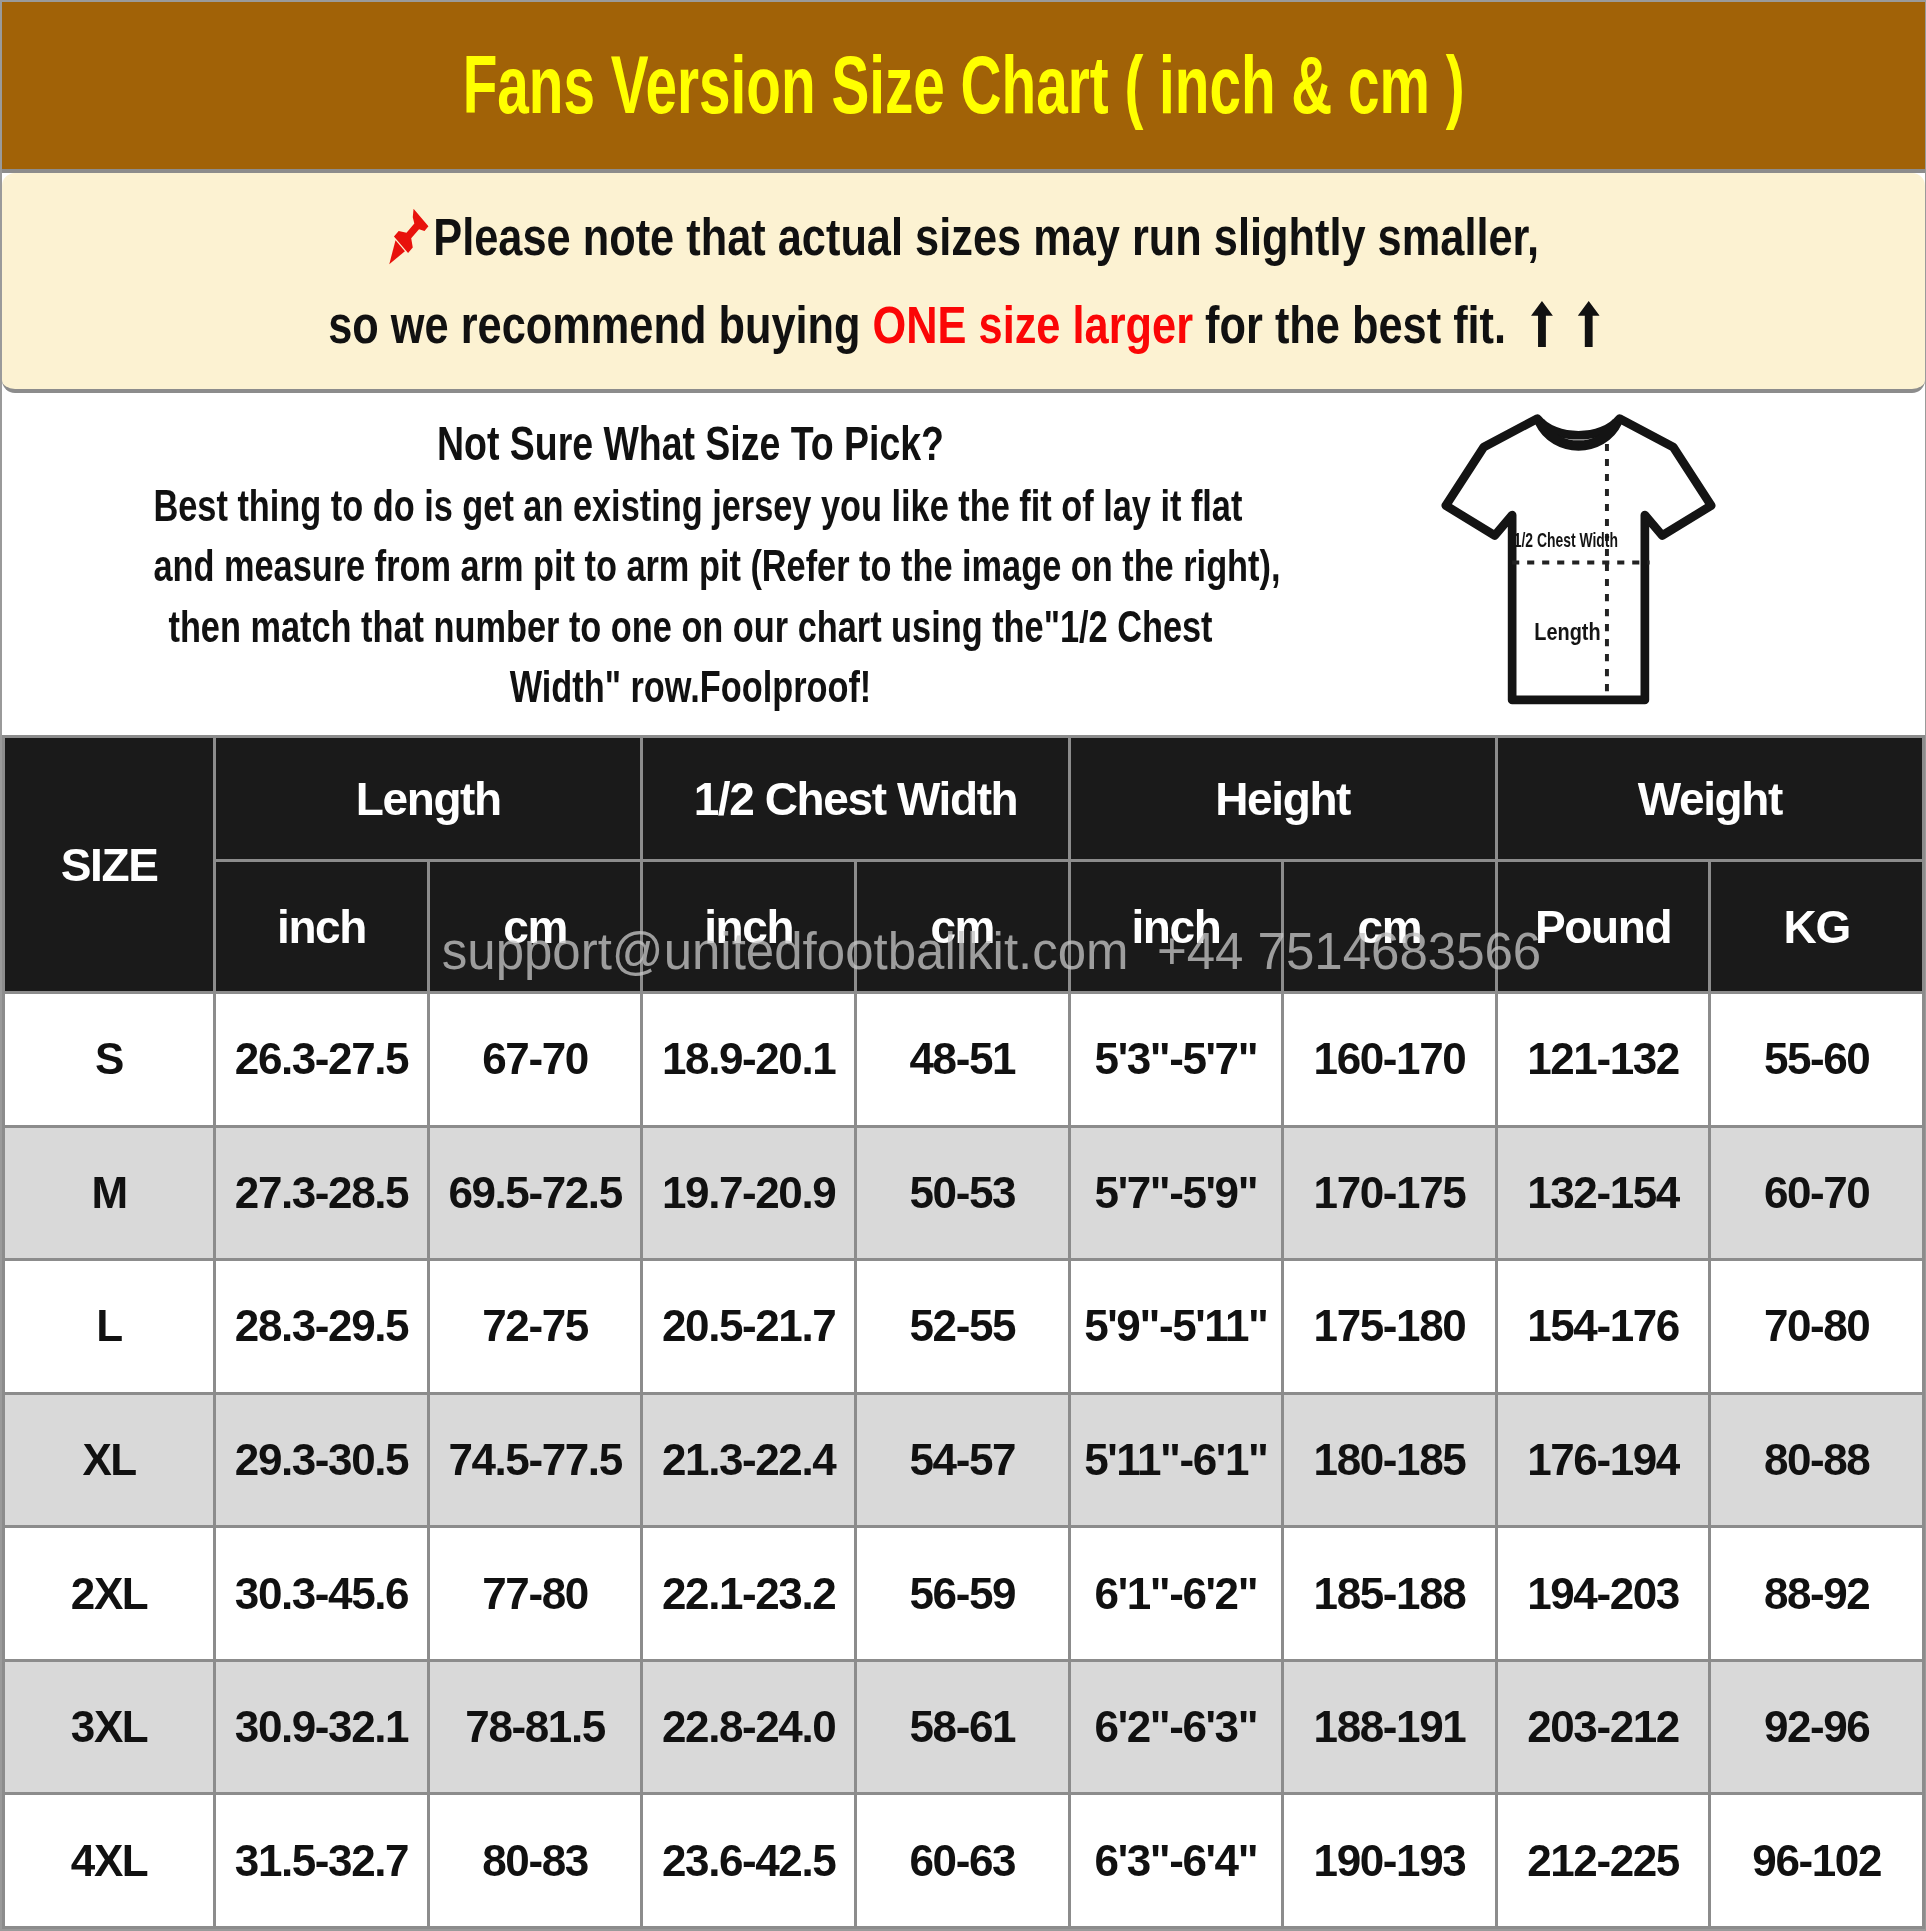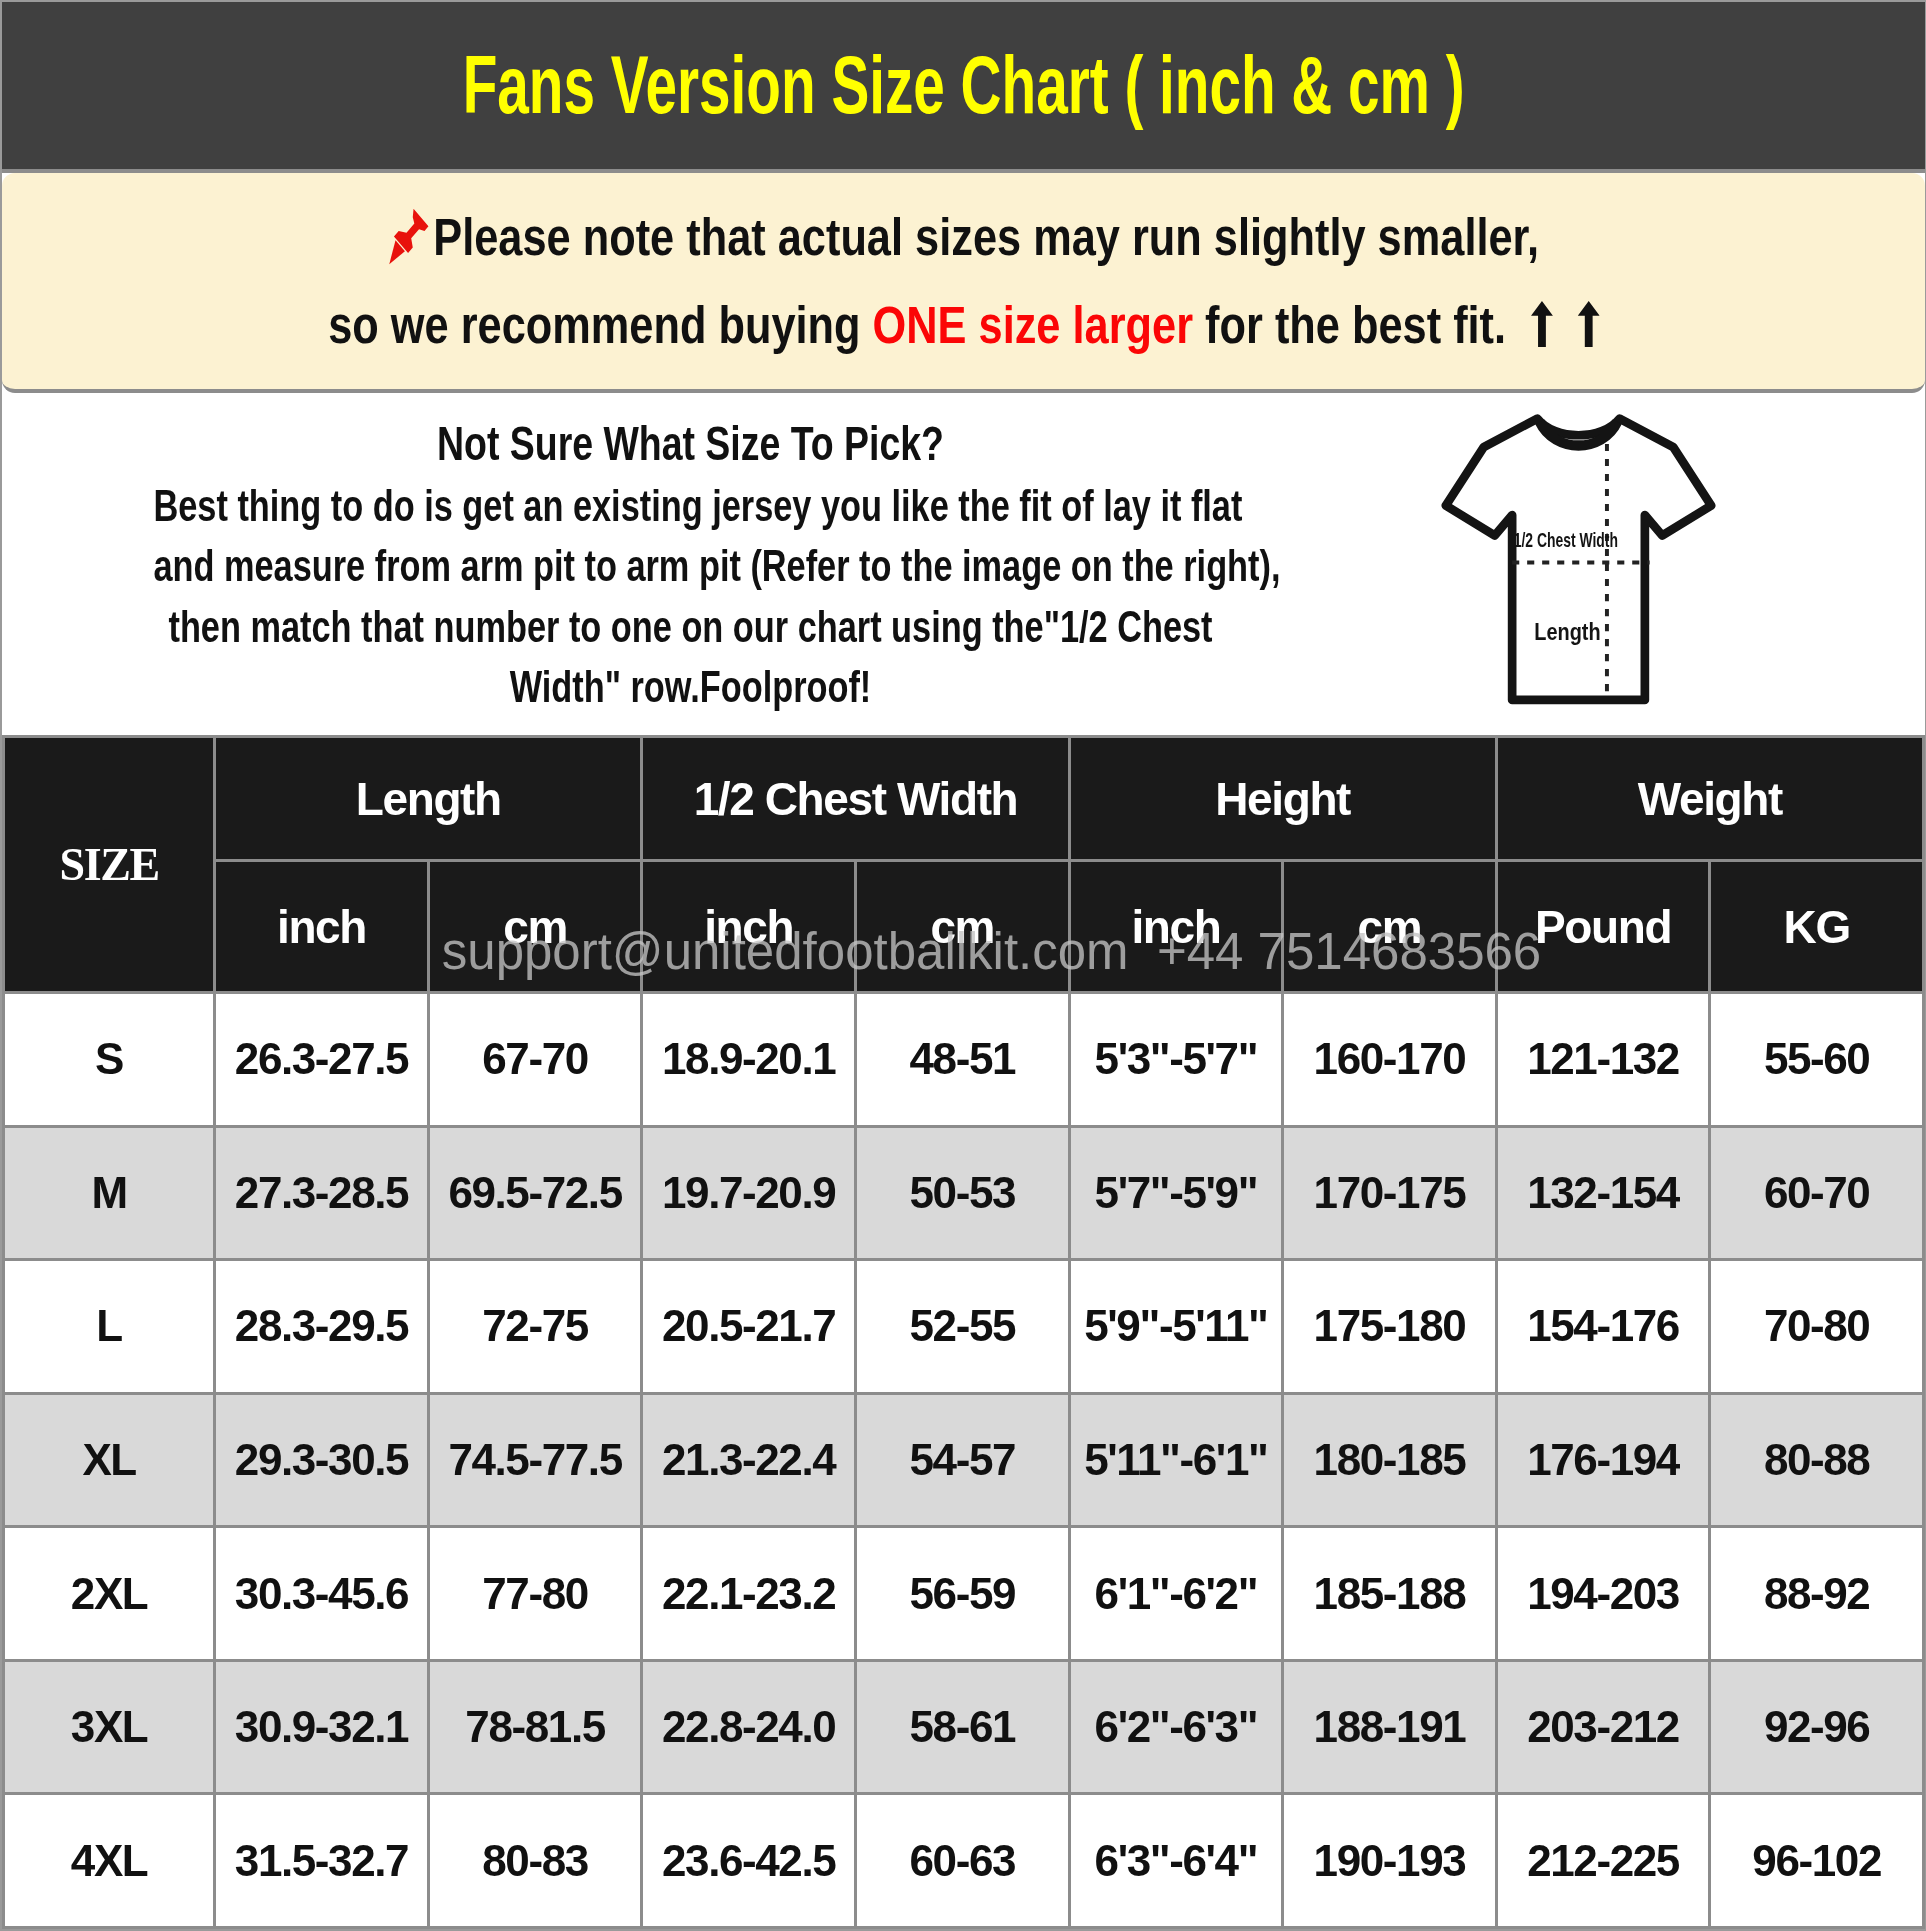--- a/index.html
+++ b/index.html
@@ -5,21 +5,21 @@
   html,body{margin:0;padding:0;background:#ffffff;}
   .page{
     width:1927px;height:1931px;box-sizing:border-box;
     border:2.8px solid #9a9a9a;
     display:flex;flex-direction:column;
     font-family:"Liberation Sans","DejaVu Sans",sans-serif;
     font-weight:bold;color:#111;background:#fff;overflow:hidden;
   }
   
   .title-band{
-    height:167px;flex:none;background:#404040;
+    height:167px;flex:none;background:#a16207;
     border-bottom:4.6px solid #8c8c8c;
     display:flex;align-items:center;justify-content:center;
   }
   .title-band .title{
     color:#ffff00;font-size:81px;letter-spacing:0;
     transform:scaleX(.70);transform-origin:50% 50%;white-space:nowrap;
   }
   
   .notice{
     height:220px;flex:none;background:#fcf2d2;
@@ -60,21 +60,21 @@
   }
   table.size-chart th,table.size-chart td{
     border:3.7px solid #8c8c8c;text-align:center;vertical-align:middle;
     padding:0;letter-spacing:-1.4px;
   }
   table.size-chart thead th{
     background:#1a1a1a;color:#ffffff;font-size:46px;
   }
   tr.row-groups th{height:121px;}
   tr.row-units th{height:129px;font-size:42px;}
-  th.size-head{font-size:46px;font-family:Liberation Serif, serif;}
+  th.size-head{font-size:46px;}
   tbody tr{height:130px;}
   tbody td{font-size:44px;background:#ffffff;color:#111;}
   tbody tr.alt td{background:#d9d9d9;}
   td.size-col{font-size:44px;}
   .watermark{
     position:absolute;left:0;top:187px;width:100%;
     text-align:center;font-weight:400;font-size:51px;
     color:rgba(195,195,195,.78);white-space:pre;pointer-events:none;z-index:5;
     letter-spacing:0;
     padding-left:28px;

